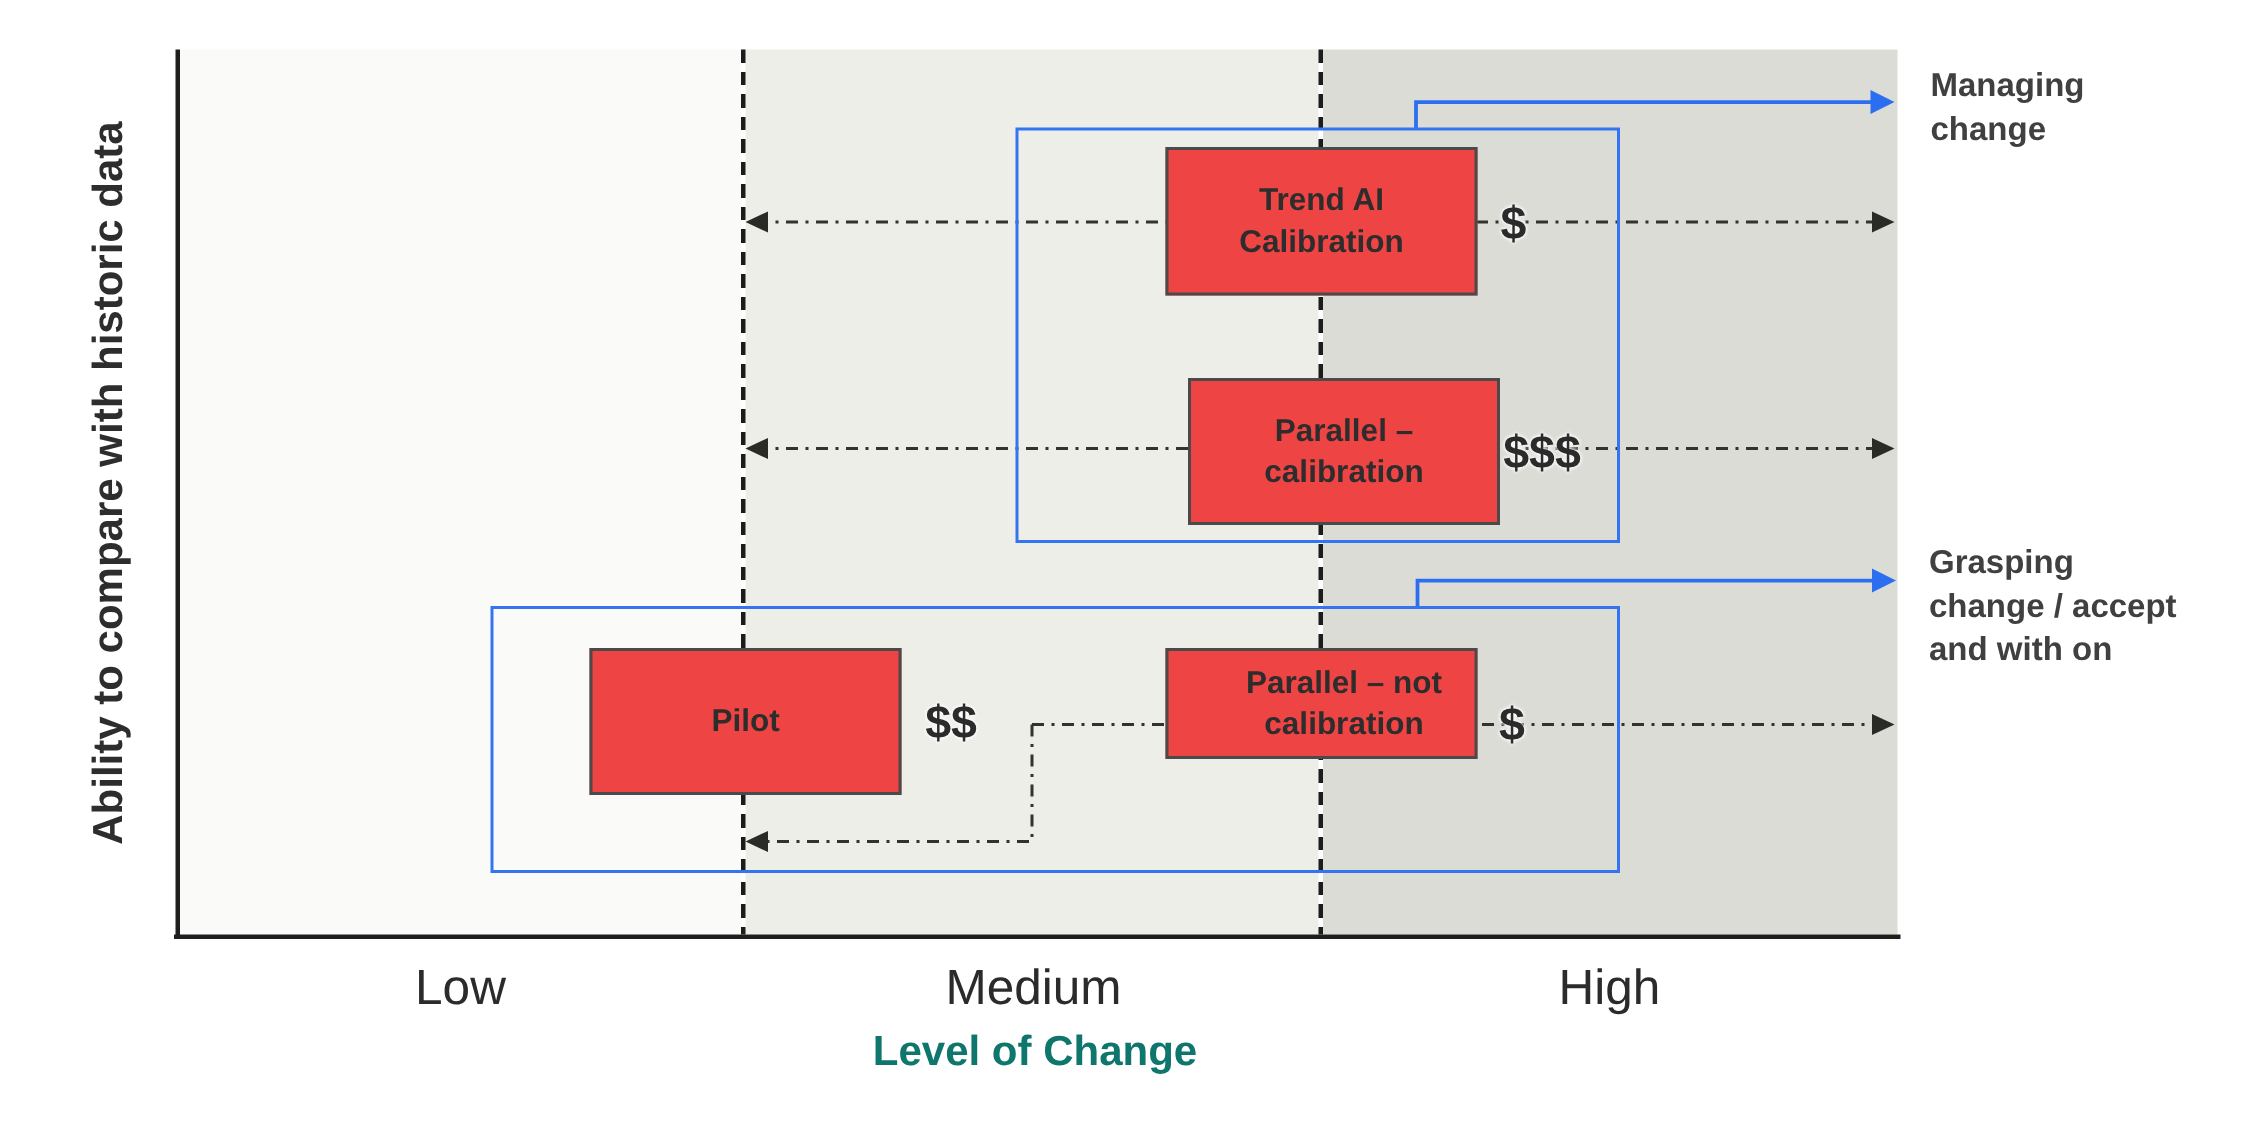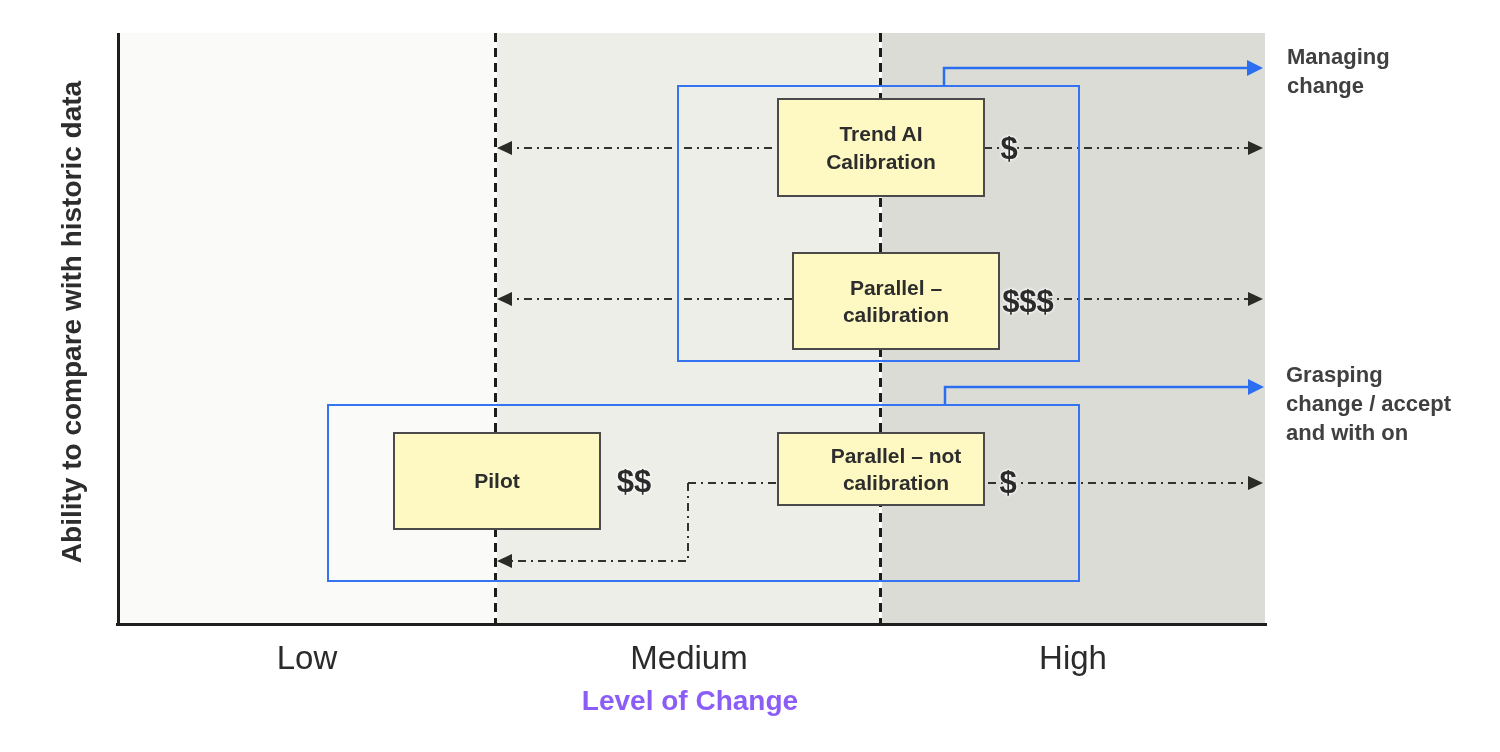--- a/index.html
+++ b/index.html
@@ -31,21 +31,21 @@
   .bluepath { stroke: #2b6ff0; stroke-width: 2.5; fill: none; }
   .darkhead { fill: #2a2a26; stroke: none; }
   .bluehead { fill: #2b6ff0; stroke: none; }
 
   
   .group-box { position: absolute; border: 2px solid #3474f2; background: transparent; z-index: 3; }
   .group-managing { left: 677px; top: 85px;  width: 403px; height: 277px; }
   .group-grasping { left: 327px; top: 404px; width: 753px; height: 178px; }
 
   
-  .opt-box { position: absolute; background: #fef9c3; border: 2px solid #4a4a4a; z-index: 4;
+  .opt-box { position: absolute; background: #ef4444; border: 2px solid #4a4a4a; z-index: 4;
              display: flex; flex-direction: column; align-items: center; justify-content: center;
              font-weight: bold; font-size: 21px; line-height: 1.3; color: #2d2d2d; text-align: center; }
   .box-trend        { left: 777px; top: 98px;  width: 208px; height: 99px; }
   .box-parallel-cal { left: 777px; top: 252px; width: 208px; height: 98px; margin-left: 15px; }
   .box-pilot        { left: 393px; top: 432px; width: 208px; height: 98px; }
   .box-parallel-not { left: 777px; top: 432px; width: 208px; height: 74px; padding-left: 30px; }
 
   
   .cost { position: absolute; z-index: 4; font-weight: bold; font-size: 31px; color: #2b2b2b;
           transform: translate(-50%, -50%); white-space: nowrap;
@@ -63,21 +63,21 @@
   .annotation-grasping { left: 1286px; top: 360px; }
 
   
   .y-axis-label { position: absolute; left: 72px; top: 322px; transform: translate(-50%, -50%) rotate(-90deg);
                   font-weight: bold; font-size: 28px; white-space: nowrap; color: #2d2d2d; z-index: 1; }
   .tick { position: absolute; top: 639px; transform: translateX(-50%); font-size: 33px; color: #2b2b2b; z-index: 1; }
   .tick-low    { left: 307px; }
   .tick-medium { left: 689px; }
   .tick-high   { left: 1073px; }
   .x-axis-label { position: absolute; left: 690px; top: 685px; transform: translateX(-50%);
-                  font-weight: bold; font-size: 28px; color: #8b5cf6; z-index: 1; }
+                  font-weight: bold; font-size: 28px; color: #0f766e; z-index: 1; }
 </style>
 </head>
 <body>
 
 <div class="canvas">
 
   <div class="plot">
     <div class="band band-low"></div>
     <div class="band band-medium"></div>
     <div class="band band-high"></div>

